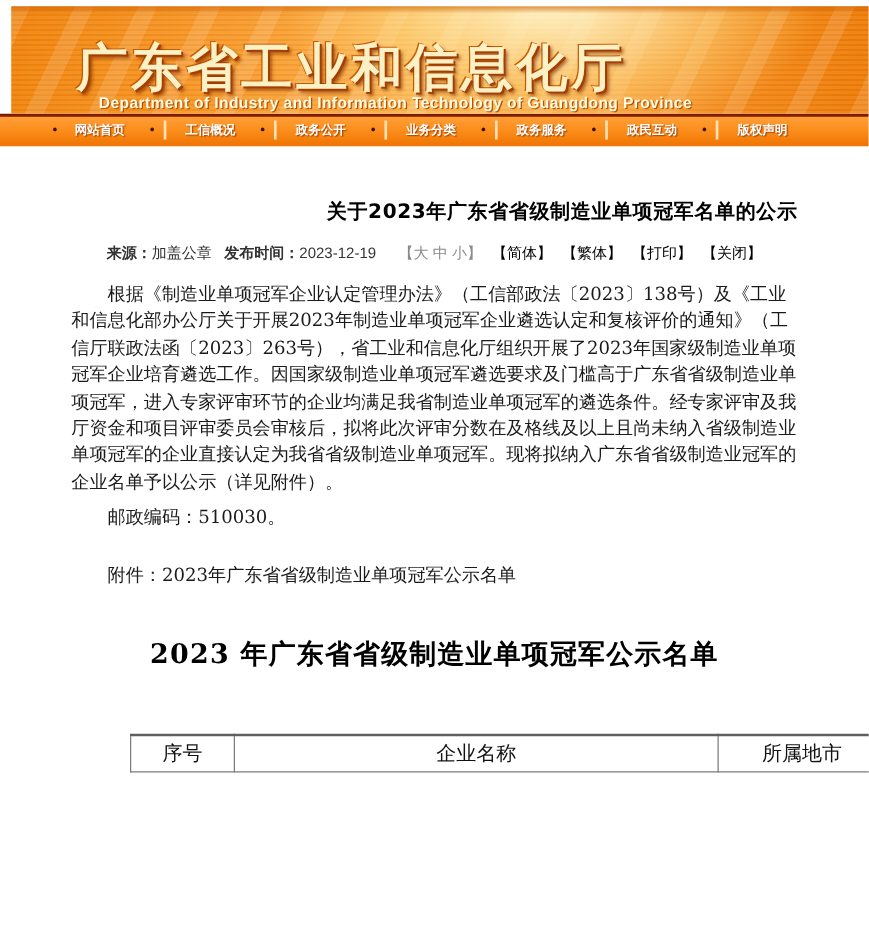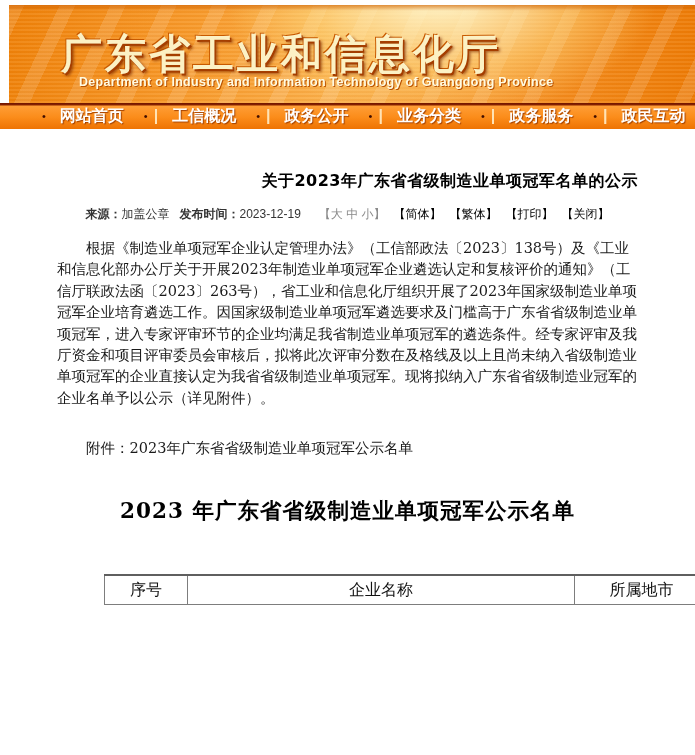--- a/index.html
+++ b/index.html
@@ -2,21 +2,21 @@
 <html style="--banner_orange: #f08506; --banner_highlight: #fff3c9; --banner_title_text: #fcf1c4; --nav_top_line: #7c1800; --nav_orange: #fb8c1a; --body_text: #1a1a1a; --meta_gray: #8a8a8a; --table_border: #7d7d7d;"><head>
 <meta charset="utf-8">
 <style>
   html,body{margin:0;padding:0;}
   body{
     width:695px;height:755px;overflow:hidden;background:#ffffff;
     font-family:"Liberation Sans",sans-serif;position:relative;
   }
   
   .banner{
-    margin:5px 0 0 9px;height:98px;position:relative;overflow:hidden;
+    margin:5px 0 0 9px;height:86px;position:relative;overflow:hidden;
     background:
       radial-gradient(ellipse 300px 170px at 63% -10%, rgba(255,252,215,.95), rgba(255,226,140,.45) 45%, rgba(255,180,60,0) 72%),
       repeating-linear-gradient(115deg, rgba(255,255,255,.13) 0 14px, rgba(255,255,255,0) 14px 46px),
       repeating-linear-gradient(180deg, rgba(255,255,255,.07) 0 2px, rgba(160,70,0,.05) 2px 4px),
       linear-gradient(100deg,#ef8108 0%,#f89b2c 28%,#fbb04a 48%,#f69226 72%,#ed7a03 100%);
   }
   .banner::before{
     content:"";position:absolute;left:0;top:0;right:0;height:6px;
     background:linear-gradient(180deg, rgba(205,95,0,.65), rgba(205,95,0,0));
   }
@@ -34,21 +34,21 @@
   }
   
   .nav{
     height:26px;display:flex;align-items:center;
     background:linear-gradient(180deg,#6f1500 0,#8a2300 2px,#ff9e36 3px,#fb8c1a 55%,#ee7302 100%);
     padding-left:22px;box-sizing:border-box;
   }
   .nav .dot{color:#400e00;font-size:11px;margin:0 14px 0 20px;}
   .nav .pipe{color:#ffe3b5;font-weight:bold;margin:0 14px 0 -8px;}
   .nav .nav-item{
-    color:#ffffff;font-size:16px;font-weight:bold;cursor:pointer;
+    color:#ffffff;font-size:10px;font-weight:bold;cursor:pointer;
     text-shadow:1px 1px 1px #a34100;white-space:nowrap;
   }
   
   .content{padding:0 57px;color:#1f1f1f;}
   .article-title{
     margin:41px 0 0 0;text-align:right;
     font-family:"DejaVu Sans","Liberation Sans",sans-serif;
     font-size:16px;font-weight:bold;color:#000;line-height:22px;letter-spacing:.5px;
   }
   .meta{
@@ -121,20 +121,21 @@
 <div class="content">
 
   <h2 class="article-title">关于2023年广东省省级制造业单项冠军名单的公示</h2>
 
   <div class="meta">
     <span class="lbl">来源：</span><span class="val">加盖公章</span><span class="lbl">发布时间：</span><span class="val">2023-12-19</span><span class="ctrl size">【大 中 小】</span><span class="ctrl">【简体】</span><span class="ctrl">【繁体】</span><span class="ctrl">【打印】</span><span class="ctrl">【关闭】</span>
   </div>
 
   <div class="body-text">
     <p class="para p1">根据《制造业单项冠军企业认定管理办法》（工信部政法〔2023〕138号）及《工业和信息化部办公厅关于开展2023年制造业单项冠军企业遴选认定和复核评价的通知》（工信厅联政法函〔2023〕263号），省工业和信息化厅组织开展了2023年国家级制造业单项冠军企业培育遴选工作。因国家级制造业单项冠军遴选要求及门槛高于广东省省级制造业单项冠军，进入专家评审环节的企业均满足我省制造业单项冠军的遴选条件。经专家评审及我厅资金和项目评审委员会审核后，拟将此次评审分数在及格线及以上且尚未纳入省级制造业单项冠军的企业直接认定为我省省级制造业单项冠军。现将拟纳入广东省省级制造业冠军的企业名单予以公示（详见附件）。</p>
+    <p class="info-line i2">邮政编码：510030。</p>
     <p class="body-text attachment">附件：2023年广东省省级制造业单项冠军公示名单</p>
   </div>
 
   <h3 class="list-title">2023 年广东省省级制造业单项冠军公示名单</h3>
 
   <table class="champ">
     <colgroup>
       <col style="width:83px">
         <col style="width:388px">
         <col style="width:134px">

